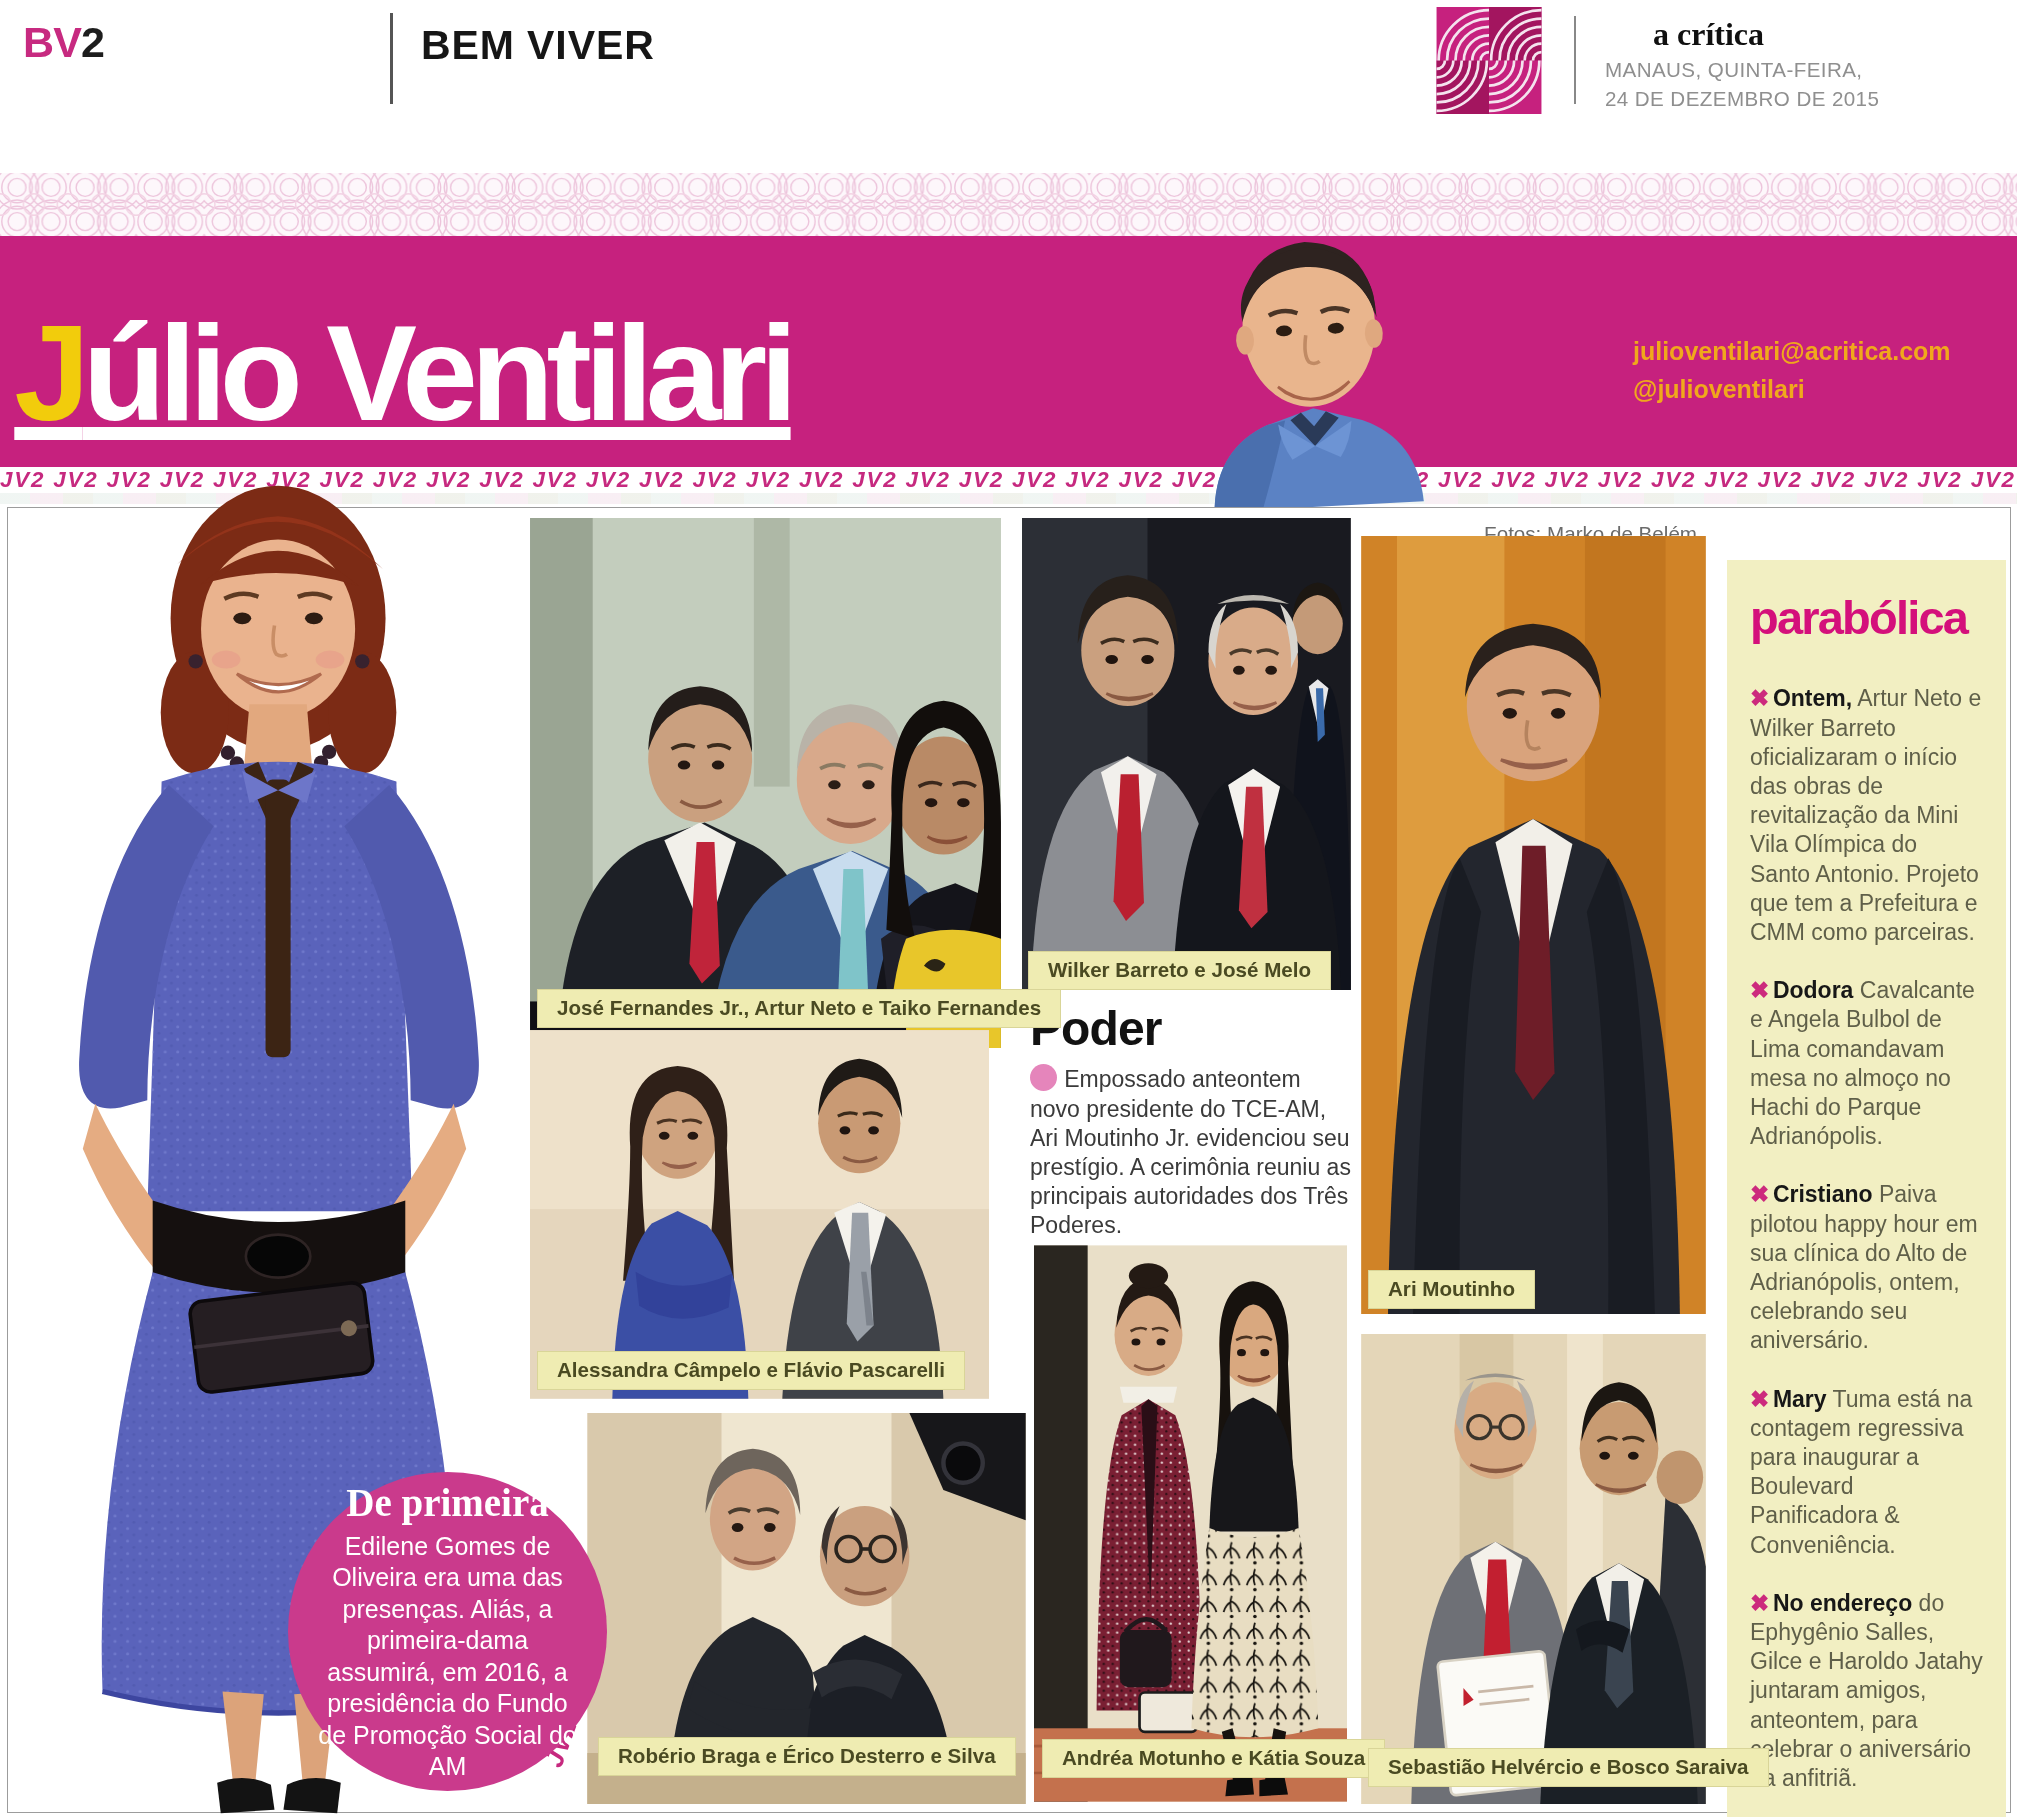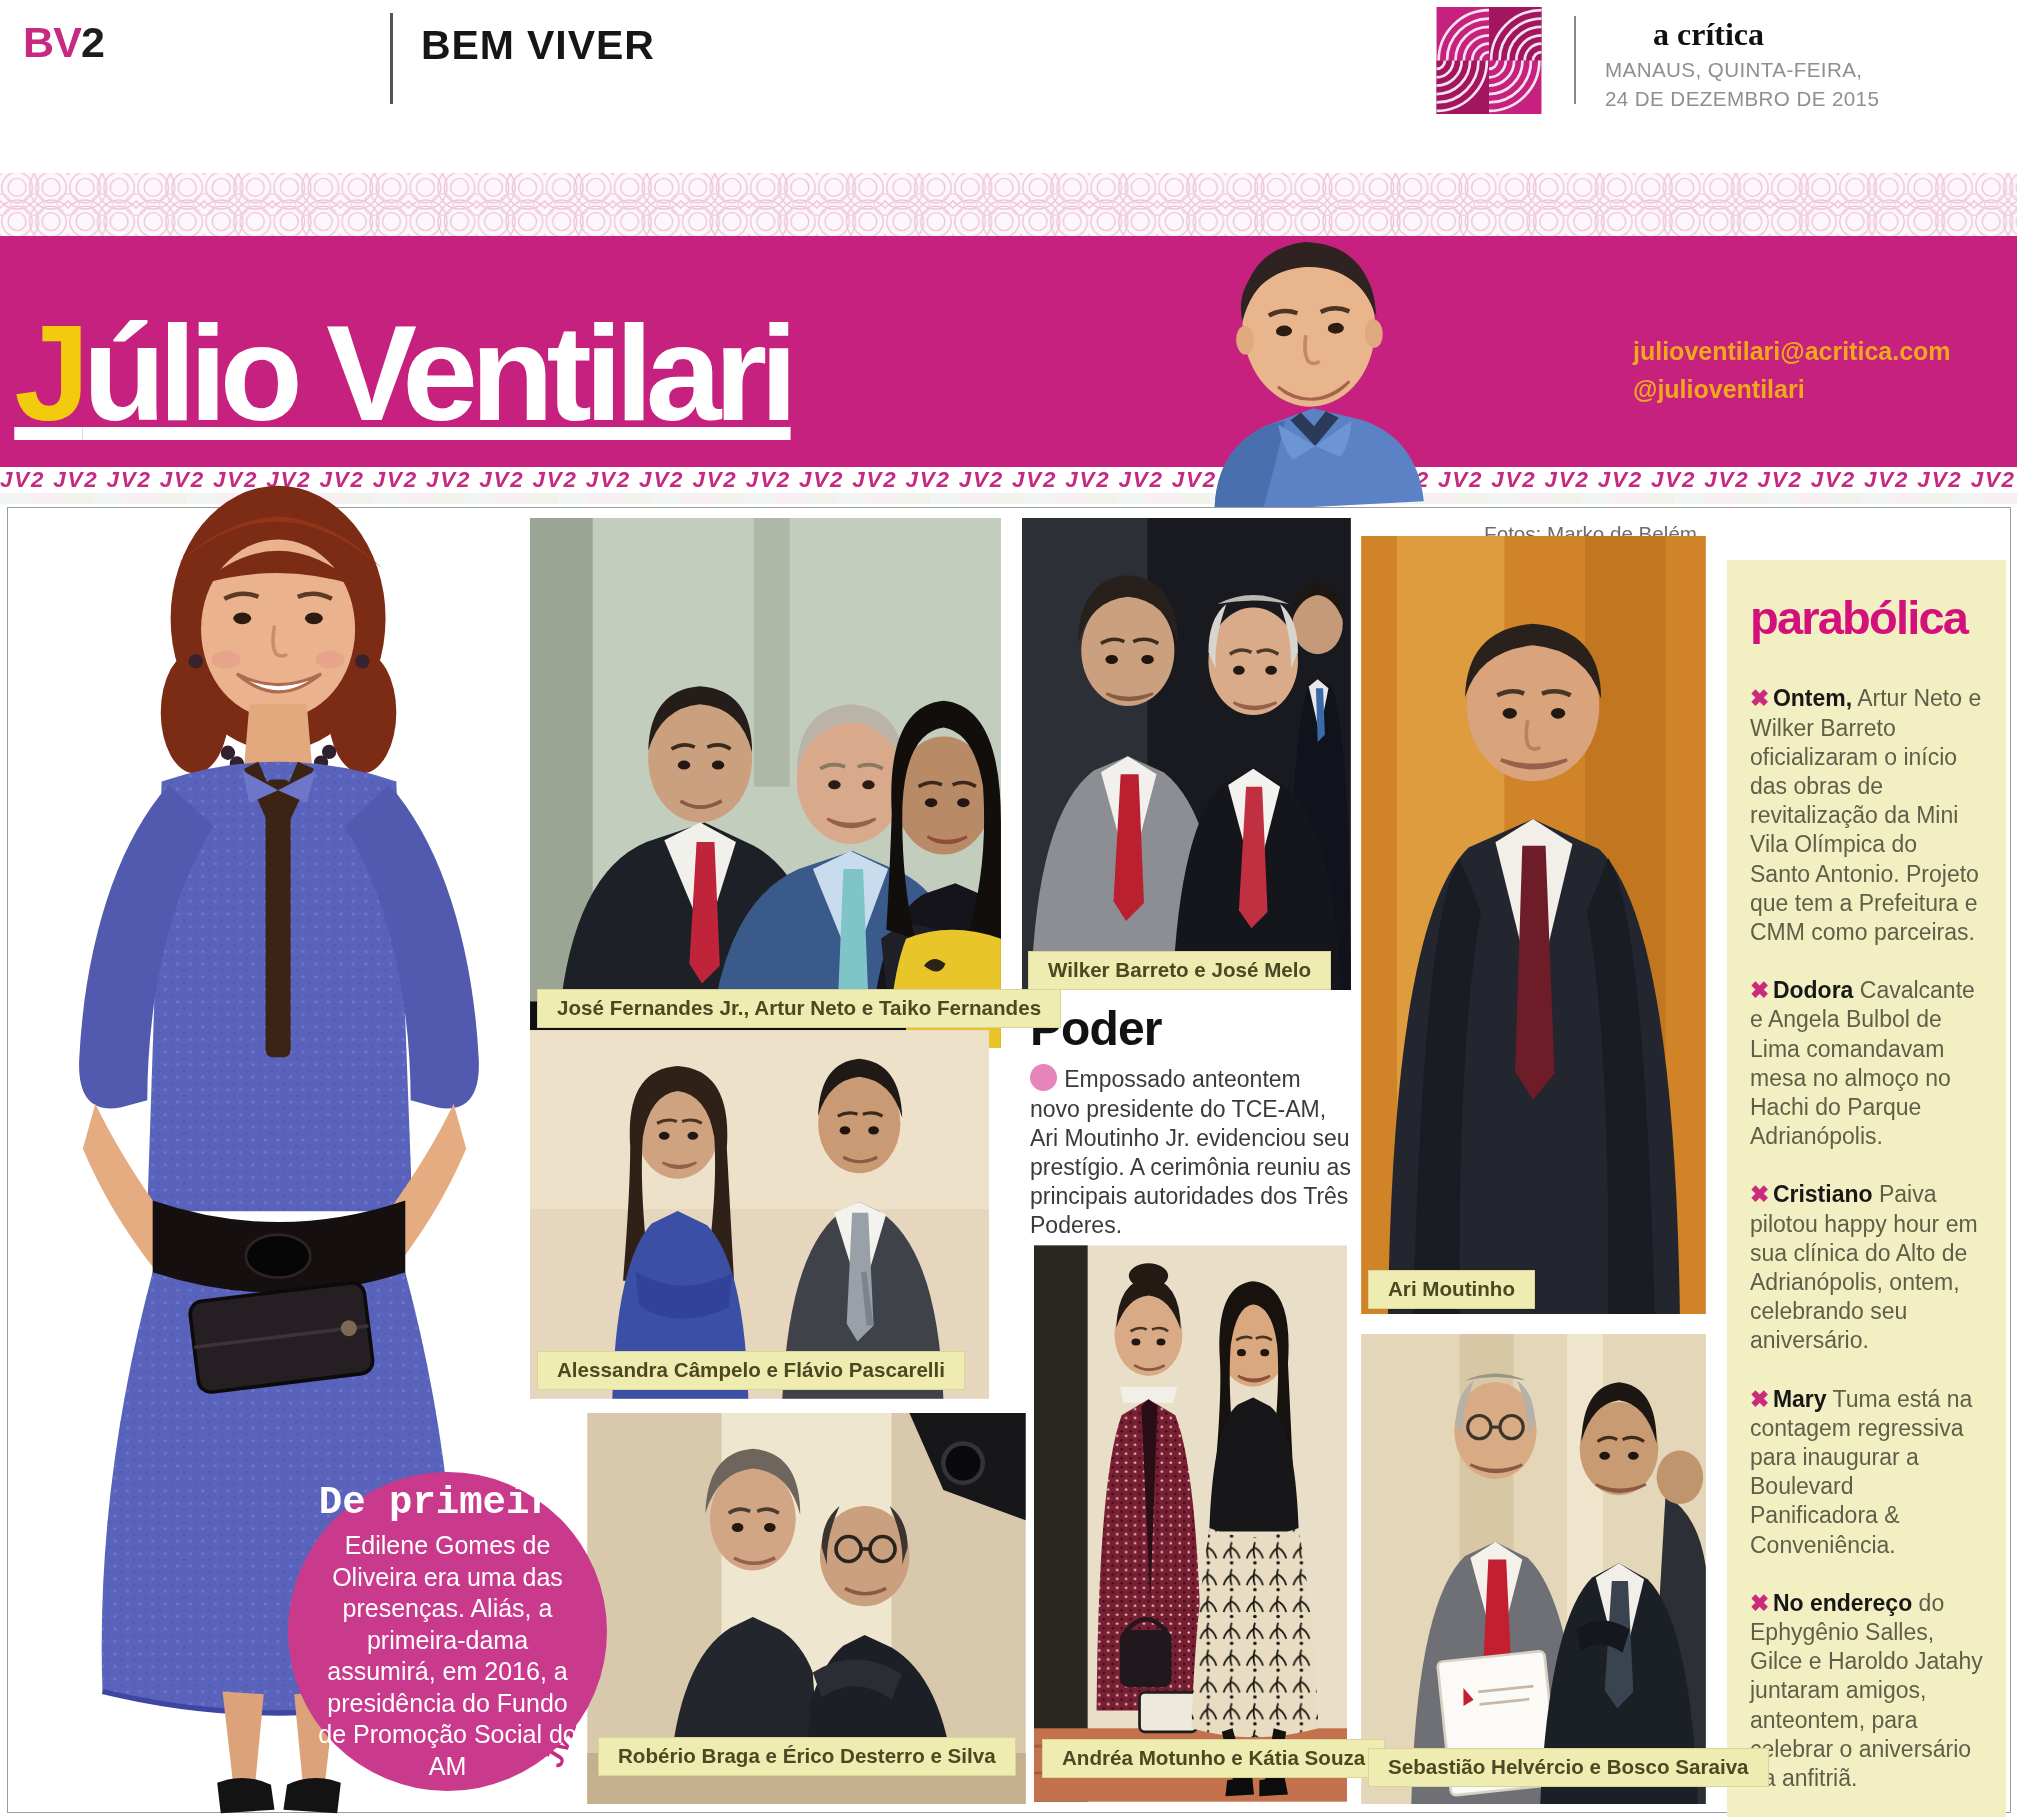--- a/index.html
+++ b/index.html
@@ -25,21 +25,21 @@
   .content-frame{border:1.8px solid #9c9c9c;background:#ffffff;}
   .credit{font-size:20.6px;color:#6b6b6b;text-align:right;}
   .caption{background:#efecb2;border:0.9px solid #d9d598;color:#4a4a22;font-weight:bold;
            font-size:20.6px;line-height:1;padding:8px 19px;white-space:nowrap;z-index:6;}
   .poder-title{font-size:48px;font-weight:900;color:#121212;letter-spacing:-0.9px;}
   .poder-body{font-size:23px;line-height:1.27;color:#3a3a3a;}
   .poder-bullet{display:inline-block;width:27px;height:27px;border-radius:50%;background:#e585bb;
                 vertical-align:-3.6px;margin-right:7.2px;}
   .pink-circle{border-radius:50%;background:#ca3a8c;color:#fff;text-align:center;z-index:7;
                display:flex;flex-direction:column;justify-content:center;padding:23px;box-sizing:border-box;}
-  .pc-title{font-family:Liberation Mono, monospace;font-size:39px;font-weight:bold;margin-bottom:5.4px;}
+  .pc-title{font-family:Liberation Serif, serif;font-size:39px;font-weight:bold;margin-bottom:5.4px;}
   .pc-body{font-size:25px;line-height:1.26;}
   .corner-mark{font-style:italic;font-weight:bold;font-size:27px;color:#c6297f;transform:rotate(-70deg);z-index:1;}
   
   .sidebar{background:#f2efc2;box-sizing:border-box;padding:25px 23px;z-index:5;}
   .sb-title{color:#d4107b;font-size:47px;font-weight:800;letter-spacing:-1.8px;margin:5.4px 0 39px 0;}
   .sb-item{font-size:23px;line-height:1.27;color:#5f5f49;margin-bottom:29px;}
   .sb-item .x{color:#cc2a7d;font-weight:bold;margin-right:3.6px;}
   .sb-item b{color:#171717;}
   svg{display:block;}
 </style>

